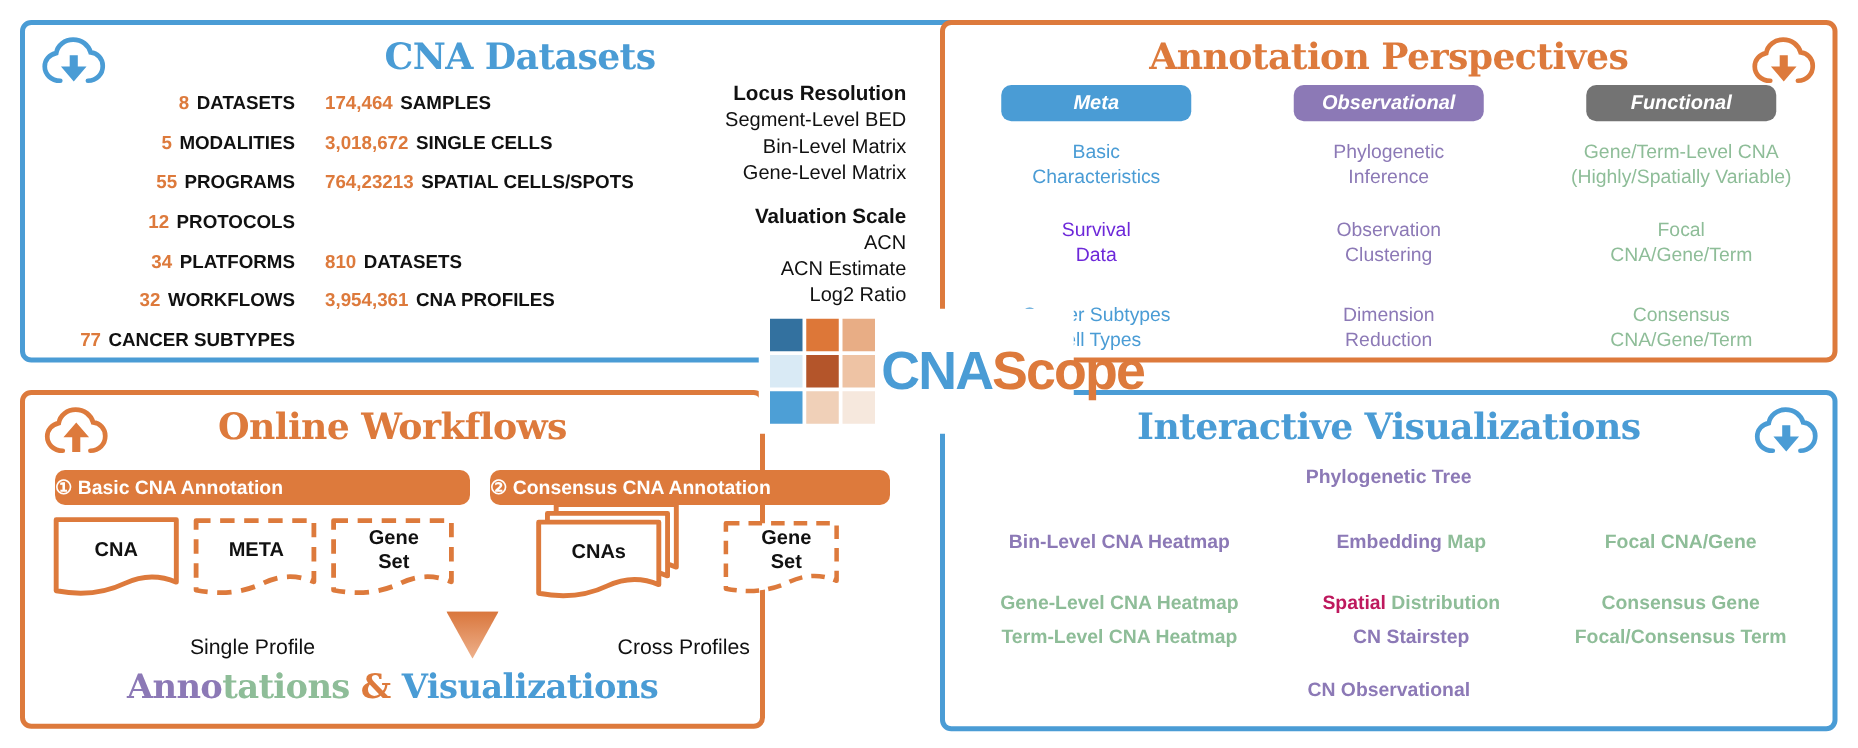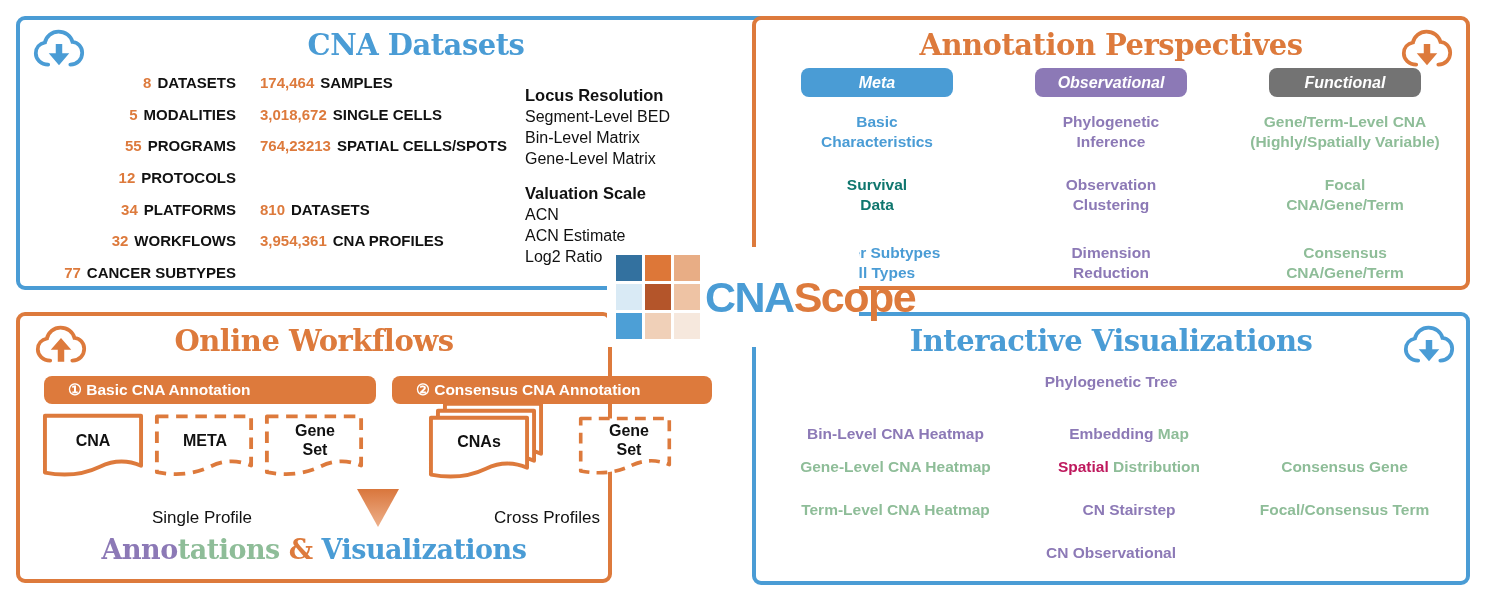--- a/index.html
+++ b/index.html
@@ -25,35 +25,35 @@
   .cloud-tl{left:12px;top:9px;color:var(--blue);}
   .cloud-tr{right:12px;top:9px;color:var(--orange);}
   .cloud-bl{left:14px;top:9px;color:var(--orange);}
   .cloud-br{right:10px;top:9px;color:var(--blue);}
 
   
   .stats{position:absolute;left:14px;top:47px;display:grid;grid-template-columns:202px 300px;column-gap:24px;}
   .stat-cell{height:31.6px;display:flex;align-items:center;font-weight:bold;font-size:15px;white-space:nowrap;}
   .stat-cell.left{justify-content:flex-end;}
   .stat-num{color:var(--orange);margin-right:6px;}
-  .res-block{position:absolute;left:505px;top:64px;width:200px;text-align:left;font-size:16px;line-height:21px;}
+  .res-block{position:absolute;left:505px;top:44px;width:200px;text-align:right;font-size:16px;line-height:21px;}
   .res-title{font-weight:bold;font-size:16.5px;line-height:22px;}
   .res-gap{height:13px;}
 
   
   .persp-cols{position:absolute;top:48px;left:4px;right:4px;display:grid;grid-template-columns:1fr 1fr 1fr;}
   .persp-col{display:flex;flex-direction:column;align-items:center;}
   .pill{width:152px;height:29px;border-radius:8px;color:#fff;font-weight:bold;font-style:italic;
     font-size:16px;display:flex;align-items:center;justify-content:center;}
-  .persp-item{text-align:center;font-weight:bold;font-size:15.5px;line-height:20px;white-space:nowrap;}
+  .persp-item{text-align:center;font-weight:normal;font-size:15.5px;line-height:20px;white-space:nowrap;}
   .persp-item.i1{margin-top:15px;} .persp-item.i2{margin-top:23px;} .persp-item.i3{margin-top:28px;}
 
   
   .wf-pill{position:absolute;top:60px;height:28px;background:var(--orange);border-radius:8px;color:#fff;
-    font-weight:bold;font-size:15.5px;display:flex;align-items:center;padding-left:24px;box-sizing:border-box;white-space:nowrap;}
+    font-weight:bold;font-size:15.5px;display:flex;align-items:center;padding-left:0;box-sizing:border-box;white-space:nowrap;}
   #wf1-pill{left:24px;width:332px;} #wf2-pill{left:372px;width:320px;}
   .doc{position:absolute;top:96px;width:102px;height:80px;}
   .doc svg{position:absolute;left:0;top:0;}
   .doc-label{position:absolute;top:4px;left:0;right:0;height:48px;display:flex;align-items:center;justify-content:center;
     font-weight:bold;font-size:16px;white-space:pre-line;text-align:center;line-height:19px;}
   #doc-cna{left:22px;} #doc-meta{left:134px;} #doc-gene1{left:244px;} #doc-gene2{left:558px;}
   .doc-stack{position:absolute;left:408px;top:84px;width:118px;height:94px;}
   .doc-stack svg{position:absolute;}
   .doc-stack .front{left:0;top:14px;}
   .doc-stack .mid{left:7px;top:7px;}
@@ -63,21 +63,21 @@
   .caption{position:absolute;top:192px;width:200px;text-align:center;font-size:17px;color:var(--ink);white-space:nowrap;}
   #cap1{left:82px;} #cap2{left:427px;}
   #flow-arrow{position:absolute;left:337px;top:173px;width:42px;height:38px;
     background:linear-gradient(#d9763c,#eeb18c);clip-path:polygon(0 0,100% 0,50% 100%);}
   #result-line{position:absolute;top:218px;left:0;right:0;text-align:center;
     font-family:"DejaVu Serif",serif;font-weight:bold;font-size:27px;letter-spacing:-0.5px;white-space:nowrap;}
 
   
   .viz-row{position:absolute;left:12px;right:12px;text-align:center;font-weight:bold;font-size:15.5px;white-space:nowrap;}
   .viz-row.grid3{display:grid;grid-template-columns:255px 212px 1fr;}
-  #viz-r0{top:57px;} #viz-r1{top:109px;} #viz-r2{top:142px;} #viz-r3{top:185px;} #viz-r4{top:228px;}
+  #viz-r0{top:57px;} #viz-r1{top:109px;} #viz-r2{top:158px;} #viz-r3{top:185px;} #viz-r4{top:228px;}
 
   
   #logo{position:absolute;left:607px;top:247px;width:252px;height:100px;background:#fff;z-index:5;
     display:flex;align-items:center;}
   #logo-grid{display:grid;grid-template-columns:repeat(3,26px);grid-auto-rows:26px;gap:3px;margin-left:9px;flex:none;}
   .logo-cell{width:26px;height:26px;}
   #logo-text{font-size:43px;font-weight:bold;letter-spacing:-1.5px;margin-left:5px;line-height:1;white-space:nowrap;}
 </style>
 </head>
 <body>
@@ -169,21 +169,21 @@
         </svg>
     </div>
     <div class="panel-title t-orange">Annotation Perspectives</div>
     <div class="persp-cols">
       <div class="persp-col">
         <div class="pill" style="background: rgb(74, 156, 213);">Meta</div>
         <div class="persp-item i1" style="color: rgb(74, 156, 213);">
             <div>Basic</div>
             <div>Characteristics</div>
           </div>
-        <div class="persp-item i2" style="color: #0f766e;">
+        <div class="persp-item i2" style="color: #6d28d9;">
             <div>Survival</div>
             <div>Data</div>
           </div>
         <div class="persp-item i3" style="color: rgb(74, 156, 213);">
             <div>Cancer Subtypes</div>
             <div>Cell Types</div>
           </div>
       </div>
       <div class="persp-col">
         <div class="pill" style="background: rgb(140, 121, 182);">Observational</div>
@@ -287,20 +287,21 @@
         </svg>
     </div>
     <div class="panel-title t-blue">Interactive Visualizations</div>
 
     <div class="viz-row" id="viz-r0">
       <span style="color: rgb(140, 121, 182);">Phylogenetic Tree</span>
     </div>
     <div class="viz-row grid3" id="viz-r1">
       <div><span style="color: rgb(140, 121, 182);">Bin-Level CNA Heatmap</span></div>
       <div><span style="color: rgb(140, 121, 182);">Embedding </span><span style="color: rgb(142, 189, 152);">Map</span></div>
+      <div><span style="color: rgb(142, 189, 152);">Focal CNA/Gene</span></div>
     </div>
     <div class="viz-row grid3" id="viz-r2">
       <div><span style="color: rgb(142, 189, 152);">Gene-Level CNA Heatmap</span></div>
       <div><span style="color: #be185d;">Spatial </span><span style="color: rgb(142, 189, 152);">Distribution</span></div>
       <div><span style="color: rgb(142, 189, 152);">Consensus Gene</span></div>
     </div>
     <div class="viz-row grid3" id="viz-r3">
       <div><span style="color: rgb(142, 189, 152);">Term-Level CNA Heatmap</span></div>
       <div><span style="color: rgb(140, 121, 182);">CN Stairstep</span></div>
       <div><span style="color: rgb(142, 189, 152);">Focal/Consensus Term</span></div>

